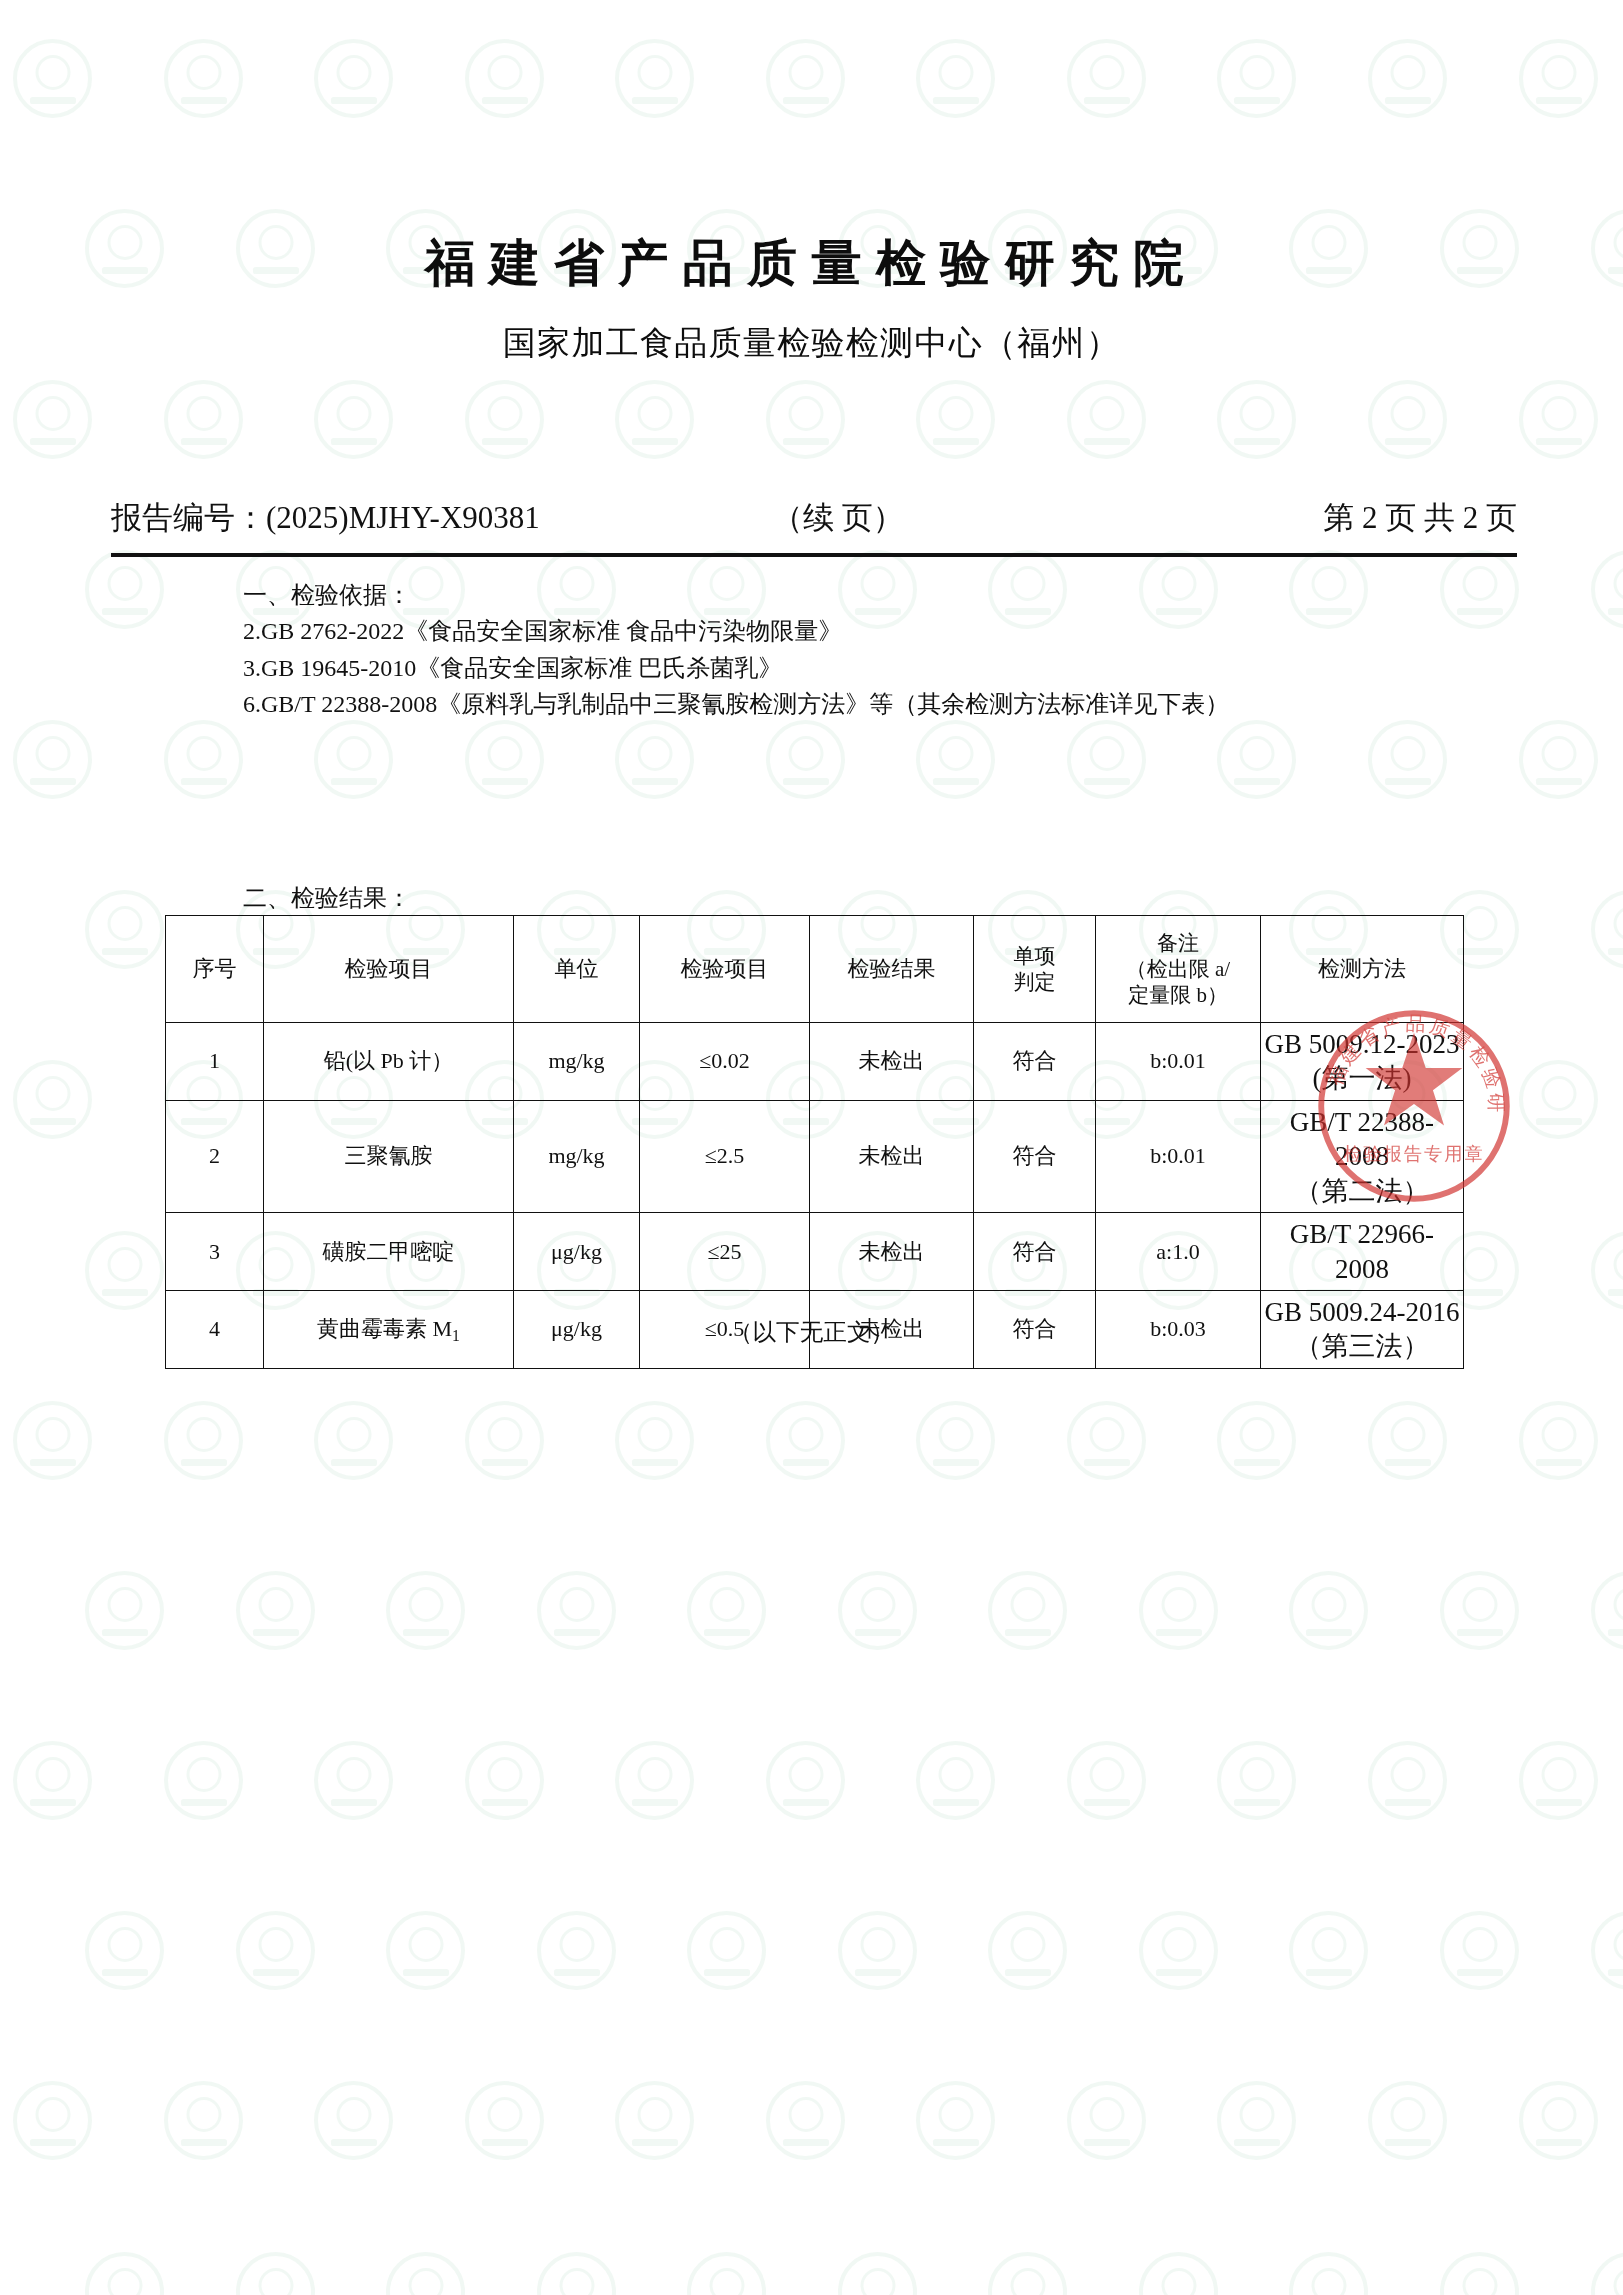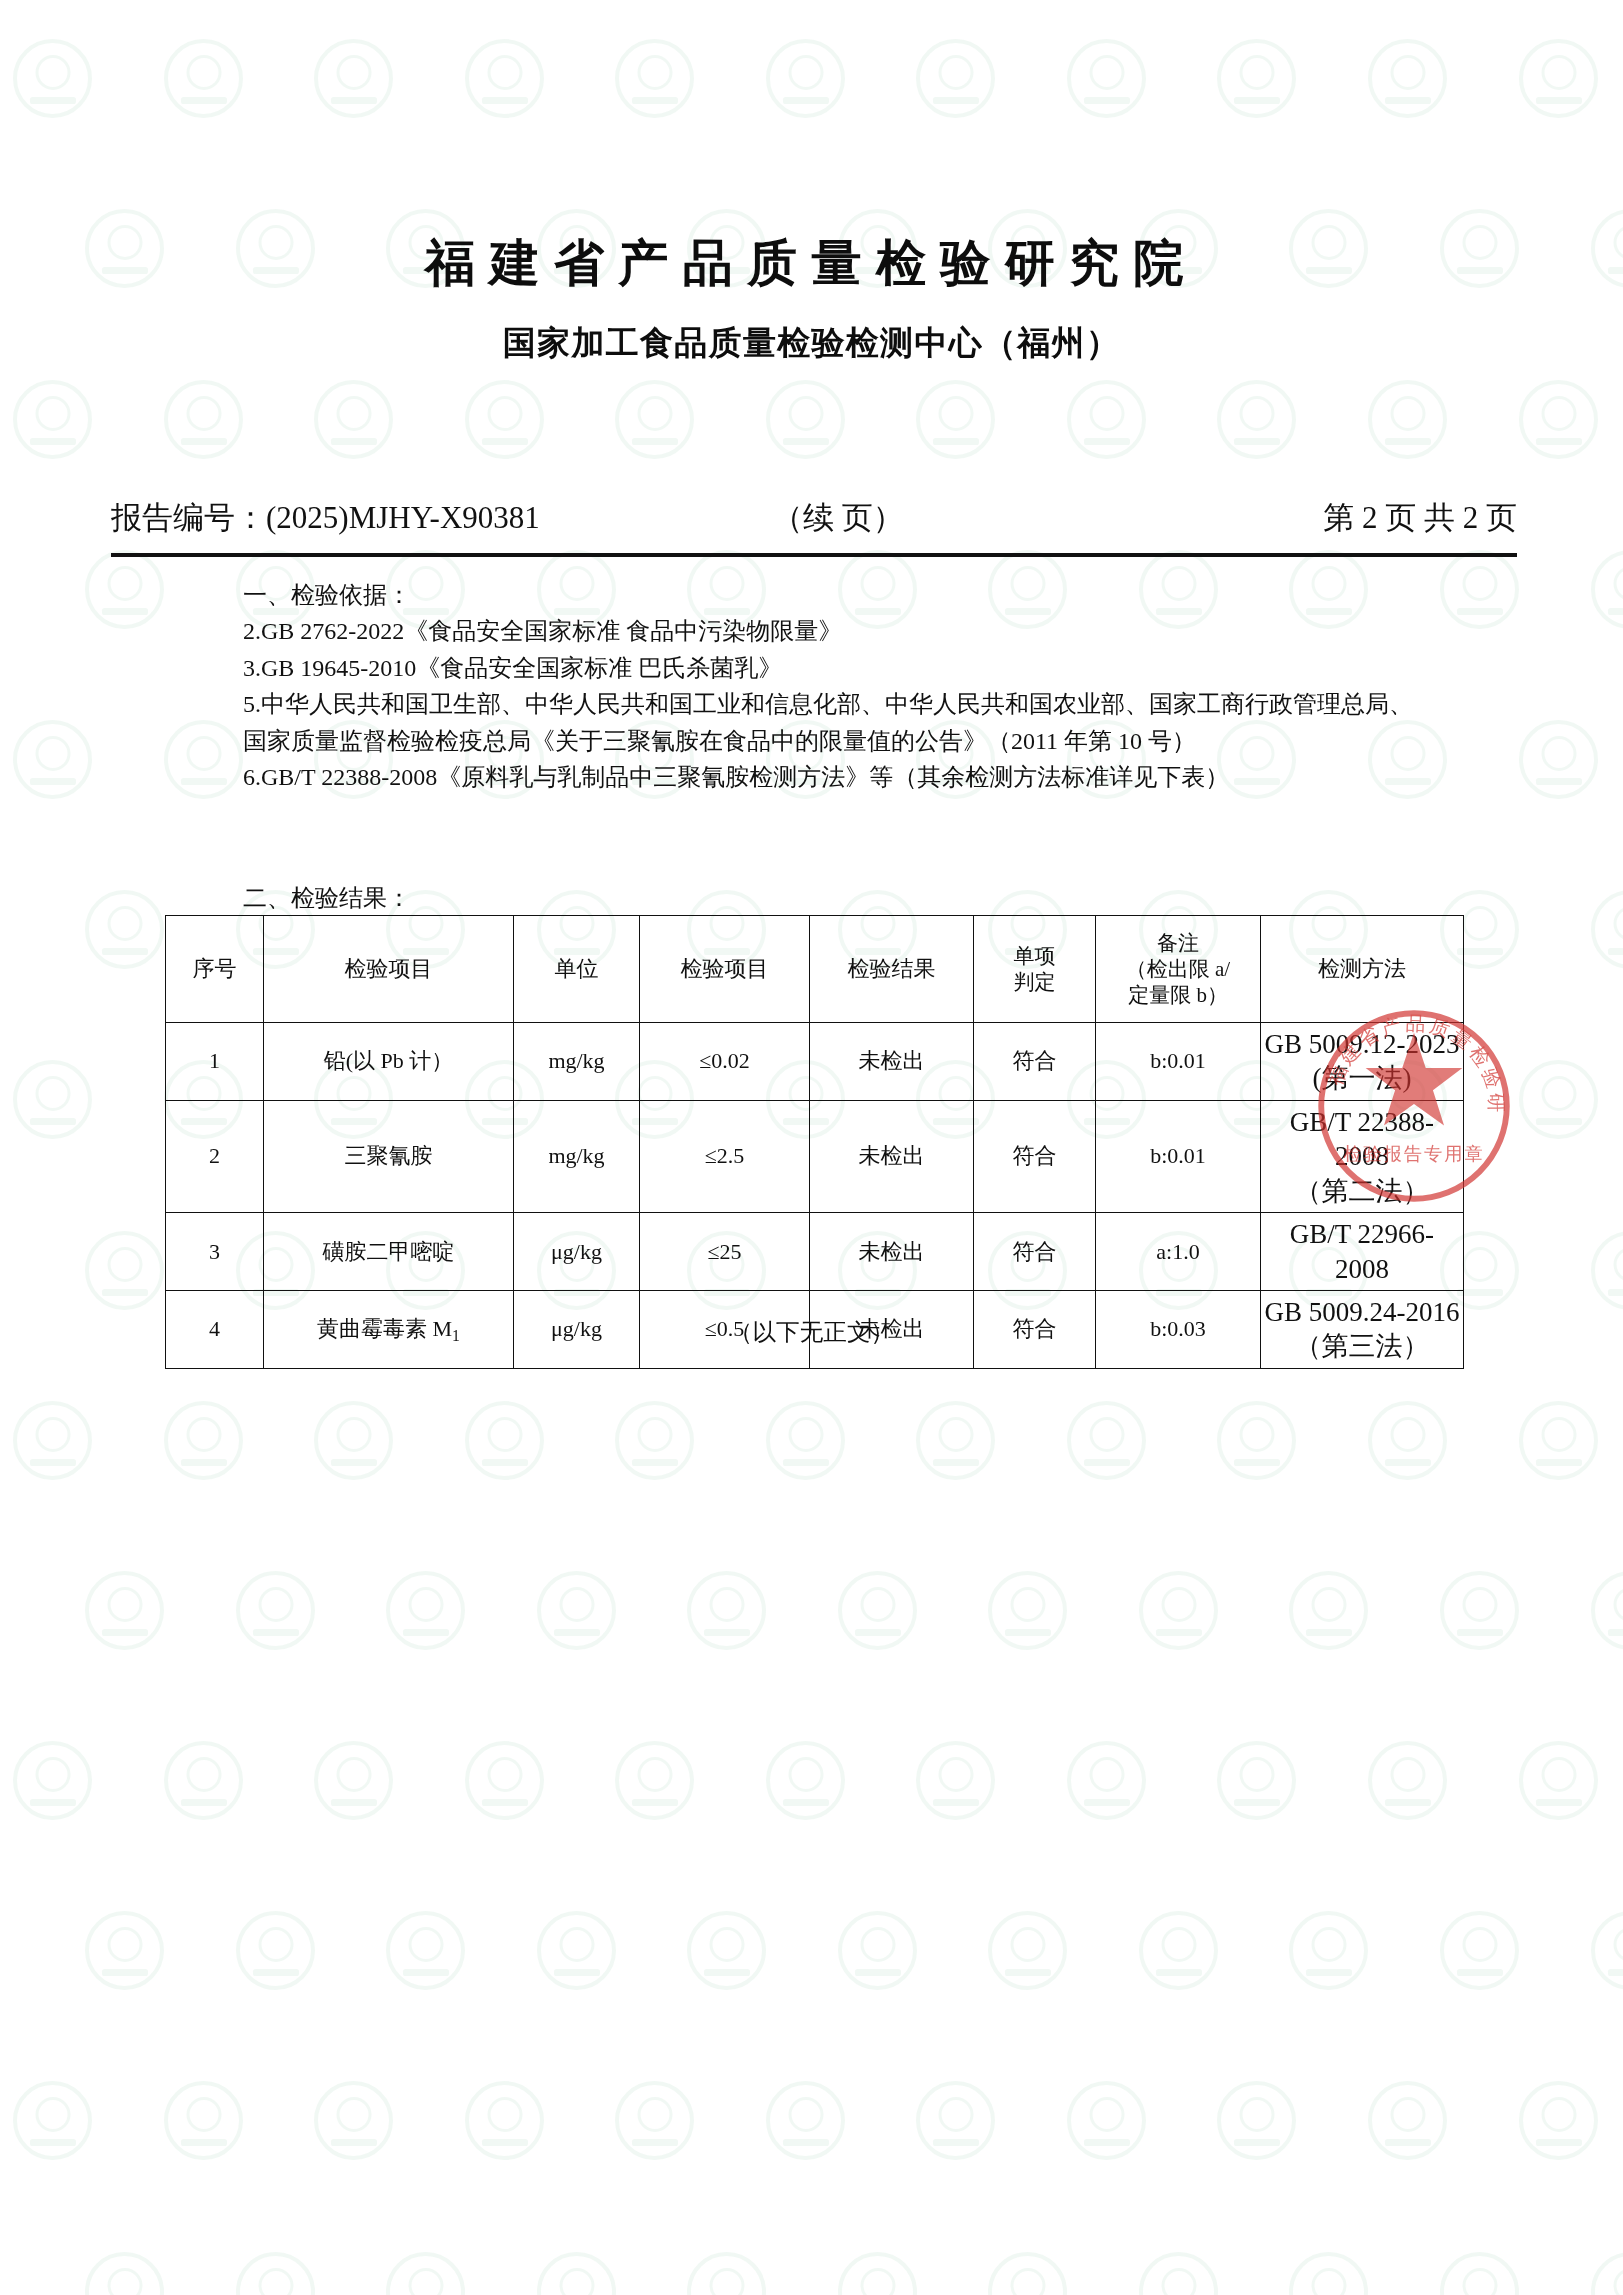--- a/index.html
+++ b/index.html
@@ -74,21 +74,21 @@
     letter-spacing: 14.4px;
     color: #0d0d0d;
   }
   .hdr-center {
     position: absolute;
     top: 321px;
     left: 0;
     width: 1623px;
     text-align: center;
     font-family: "Liberation Serif", serif;
-    font-weight: bold;
+    font-weight: normal;
     font-size: 33px;
     letter-spacing: 1.3px;
     color: #0d0d0d;
   }
   .hdr-title {
     position: absolute;
     top: 396px;
     left: 0;
     width: 1623px;
     text-align: center;
@@ -399,21 +399,20 @@
     <div class="meta-cont">（续 页）</div>
     <div class="meta-page">第 2 页  共 2 页</div>
   </div>
 
   <div class="rule"></div>
 
   <div class="body-block">
     <div class="ln">一、检验依据：</div>
     <div class="ln">2.GB 2762-2022《食品安全国家标准  食品中污染物限量》</div>
     <div class="ln">3.GB 19645-2010《食品安全国家标准  巴氏杀菌乳》</div>
-    <div class="ln">5.中华人民共和国卫生部、中华人民共和国工业和信息化部、中华人民共和国农业部、国家工商行政管理总局、国家质量监督检验检疫总局《关于三聚氰胺在食品中的限量值的公告》（2011 年第 10 号）</div>
     <div class="ln">6.GB/T 22388-2008《原料乳与乳制品中三聚氰胺检测方法》等（其余检测方法标准详见下表）</div>
   </div>
 
   <div class="sec2">二、检验结果：</div>
 
   <div class="tbl-wrap">
     <table class="result">
       <colgroup>
         <col class="c-seq">
           <col class="c-item">

